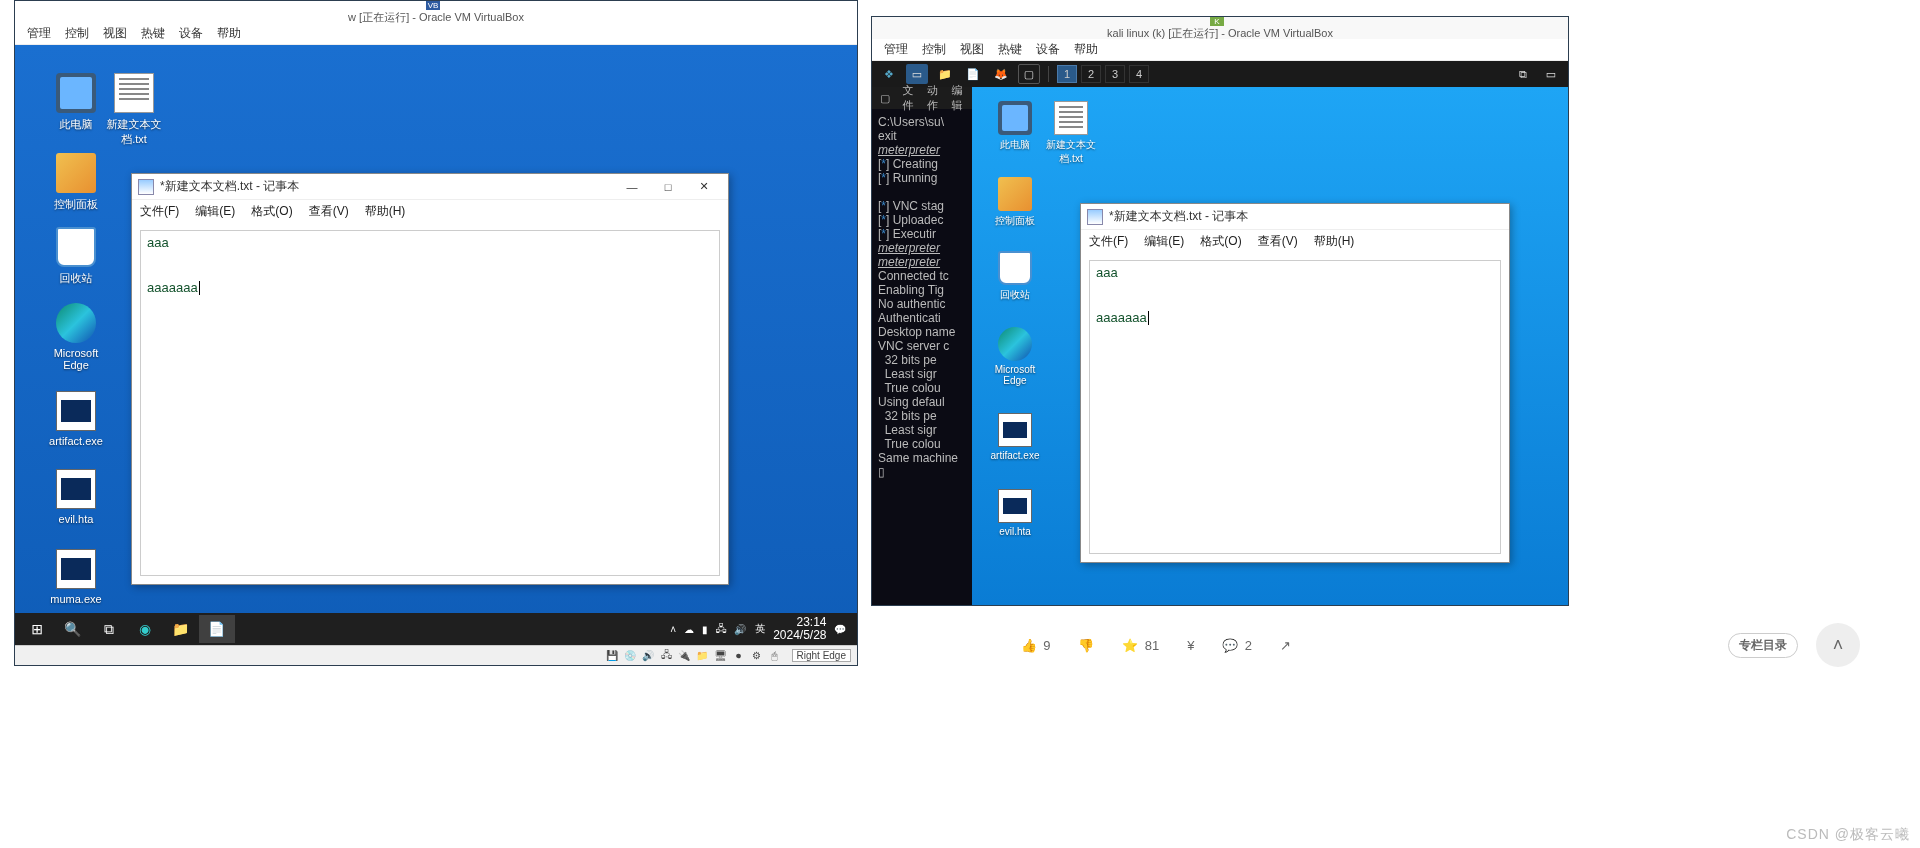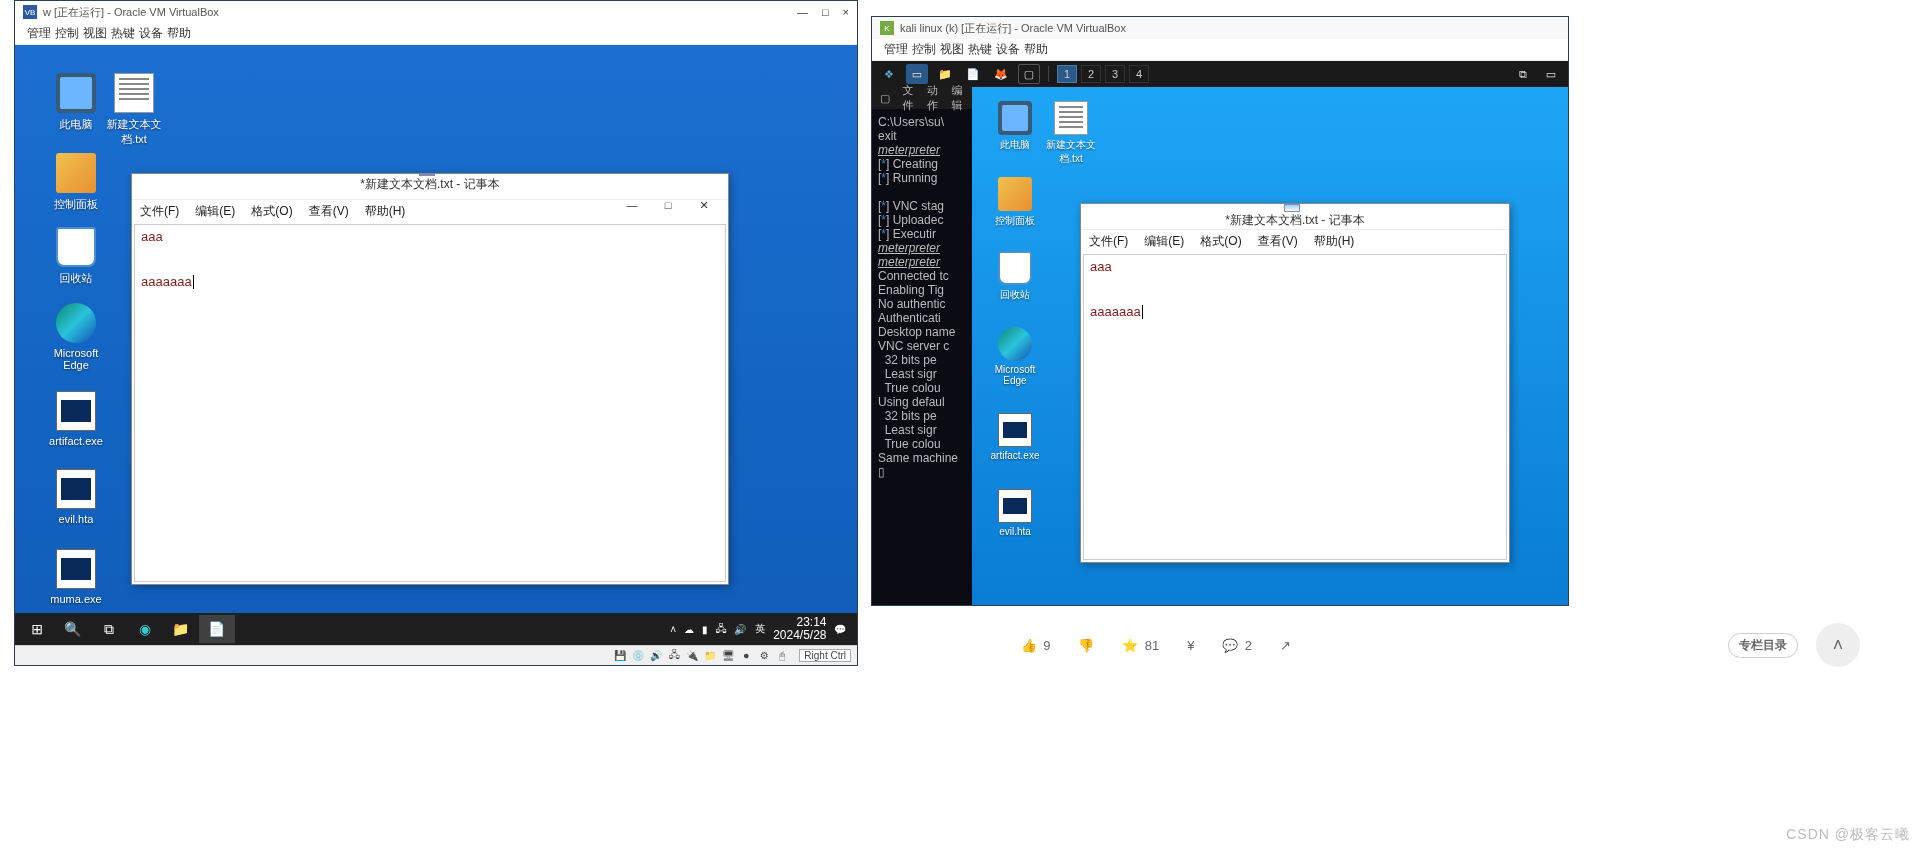--- a/index.html
+++ b/index.html
@@ -2,24 +2,24 @@
 <html><head>
 <meta charset="utf-8">
 <style>
 * { margin:0; padding:0; box-sizing:border-box; font-family:"Microsoft YaHei","SimSun",Arial,sans-serif; }
 body { width:1920px; height:848px; background:#fff; overflow:hidden; position:relative; }
 
 .vm { position:absolute; border:1px solid #2c3e50; background:#fff; display:flex; flex-direction:column; }
 .vm-left { left:14px; top:0; width:844px; height:666px; }
 .vm-right { left:871px; top:16px; width:698px; height:590px; }
 
-.vm-titlebar { height:22px; background:#fff; display:flex; align-items:center; padding:0 8px; font-size:11px; color:#555; }
+.vm-titlebar { height:22px; background:#fff; display:flex; align-items:center; padding:0 8px; font-size:11px; color:#555;flex-direction:column; }
 .vm-titlebar .vb-icon { width:14px; height:14px; margin-right:6px; background:#2c5aa0; display:inline-flex; align-items:center; justify-content:center; color:#fff; font-size:8px;}
 .vm-title-ctrls { margin-left:auto; display:flex; gap:14px; color:#333; font-size:11px; }
-.vm-menubar { height:22px; background:#fff; display:flex; align-items:center; gap:4px; padding:0 12px; font-size:12px; color:#333; border-bottom:1px solid #eee;}
+.vm-menubar { height:22px; background:#fff; display:flex; align-items:center; gap:14px; padding:0 12px; font-size:12px; color:#333; border-bottom:1px solid #eee;}
 .vm-statusbar { height:20px; background:#f0f0f0; border-top:1px solid #ccc; display:flex; align-items:center; justify-content:flex-end; gap:4px; padding:0 6px; font-size:10px; color:#444;}
 .vm-status-glyph { width:14px; height:14px; display:inline-flex; align-items:center; justify-content:center; }
 .vm-status-text { margin-left:6px; border:1px solid #aaa; padding:0 4px; background:#fff;}
 
 .win-desktop { flex:1; background:linear-gradient(180deg,#1a6fd0 0%,#0f5db8 100%); position:relative; overflow:hidden; }
 .desk-icon { position:absolute; width:66px; text-align:center; color:#fff; font-size:11px; text-shadow:0 1px 2px rgba(0,0,0,.6);}
 .desk-icon .di-img { width:40px; height:40px; margin:0 auto 4px; display:flex; align-items:center; justify-content:center; }
 .di-pc { background:#3a5a7a; border-radius:4px; position:relative; }
 .di-pc::after{content:"";position:absolute;inset:4px;background:#6bb6ff;border-radius:2px;}
 .di-txt { background:#fff; border:1px solid #999; position:relative;}
@@ -30,26 +30,26 @@
 .di-exe { background:#fff; border:1px solid #666; position:relative;}
 .di-exe::after{content:"";position:absolute;top:8px;left:4px;right:4px;bottom:8px;background:#0a2a5a;}
 
 .taskbar { position:absolute; left:0; right:0; bottom:0; height:32px; background:#1f1f1f; display:flex; align-items:center; padding:0 4px; }
 .tb-item { width:36px; height:28px; display:flex; align-items:center; justify-content:center; color:#fff; font-size:14px;}
 .tb-tray { margin-left:auto; display:flex; align-items:center; gap:8px; color:#fff; font-size:10px; padding-right:6px;}
 .tb-clock { text-align:right; line-height:1.1; font-size:12px;}
 
 .notepad { position:absolute; background:#fff; border:1px solid #888; box-shadow:2px 2px 8px rgba(0,0,0,.3); display:flex; flex-direction:column; }
 .np-left { left:116px; top:128px; width:598px; height:412px; }
-.np-titlebar { height:26px; background:#fff; display:flex; align-items:center; padding:0 6px; font-size:12px; color:#333; border-bottom:1px solid #eee;flex-direction:column;}
+.np-titlebar { height:26px; background:#fff; display:flex; align-items:center; padding:0 6px; font-size:12px; color:#333; border-bottom:1px solid #eee;}
 .np-titlebar .np-icon{ width:16px; height:16px; margin-right:6px; background:linear-gradient(180deg,#9cf 0%,#fff 100%); border:1px solid #88a;}
 .np-win-ctrls{ margin-left:auto; display:flex;}
 .np-win-btn{ width:36px; height:24px; display:flex; align-items:center; justify-content:center; font-size:11px; }
 .np-menubar { height:22px; display:flex; align-items:center; gap:16px; padding:0 8px; font-size:12px; color:#222;}
-.np-body { flex:1; border:1px solid #ccc; margin:2px; padding:4px 6px; font-family:Consolas,"SimSun",monospace; font-size:13px; color:#7f1d1d; white-space:pre; overflow:auto; position:relative;}
+.np-body { flex:1; border:1px solid #ccc; margin:8px; padding:4px 6px; font-family:Consolas,"SimSun",monospace; font-size:13px; color:#14532d; white-space:pre; overflow:auto; position:relative;}
 .np-cursor::after{content:"";display:inline-block;width:1px;height:14px;background:#000;vertical-align:text-bottom;margin-left:1px;}
 .np-status { height:22px; border-top:1px solid #ccc; display:flex; align-items:center; font-size:11px; color:#333;}
 .np-status > div{ padding:0 12px; border-left:1px solid #ddd;}
 .np-status .spacer{flex:1;border:none;}
 
 .kali-body { flex:1; background:#111; position:relative; overflow:hidden; display:flex; flex-direction:column;}
 .kali-panel { height:26px; background:#1a1a1a; display:flex; align-items:center; padding:0 6px; gap:6px; }
 .kp-btn{ width:22px; height:20px; display:flex; align-items:center; justify-content:center; color:#ddd; font-size:11px; border-radius:2px;}
 .kp-btn.active{ background:#2a5a8a; }
 .kp-sep{ width:1px; height:16px; background:#444; margin:0 2px;}
@@ -187,21 +187,21 @@
     <span class="vm-status-glyph">💾</span>
     <span class="vm-status-glyph">💿</span>
     <span class="vm-status-glyph">🔊</span>
     <span class="vm-status-glyph">🖧</span>
     <span class="vm-status-glyph">🔌</span>
     <span class="vm-status-glyph">📁</span>
     <span class="vm-status-glyph">🖥</span>
     <span class="vm-status-glyph">⏺</span>
     <span class="vm-status-glyph">⚙</span>
     <span class="vm-status-glyph">🖱</span>
-    <span class="vm-status-text">Right Ctrl</span>
+    <span class="vm-status-text">Right Edge</span>
   </div>
 </div>
 
 <div class="vm vm-right">
   <div class="vm-titlebar" style="background:#f8f8f8;">
     <span class="vb-icon" style="background:#7a4;">K</span>
     <span>kali linux (k) [正在运行] - Oracle VM VirtualBox</span>
   </div>
   <div class="vm-menubar" id="right-vm-menu">
       <span>管理</span>

